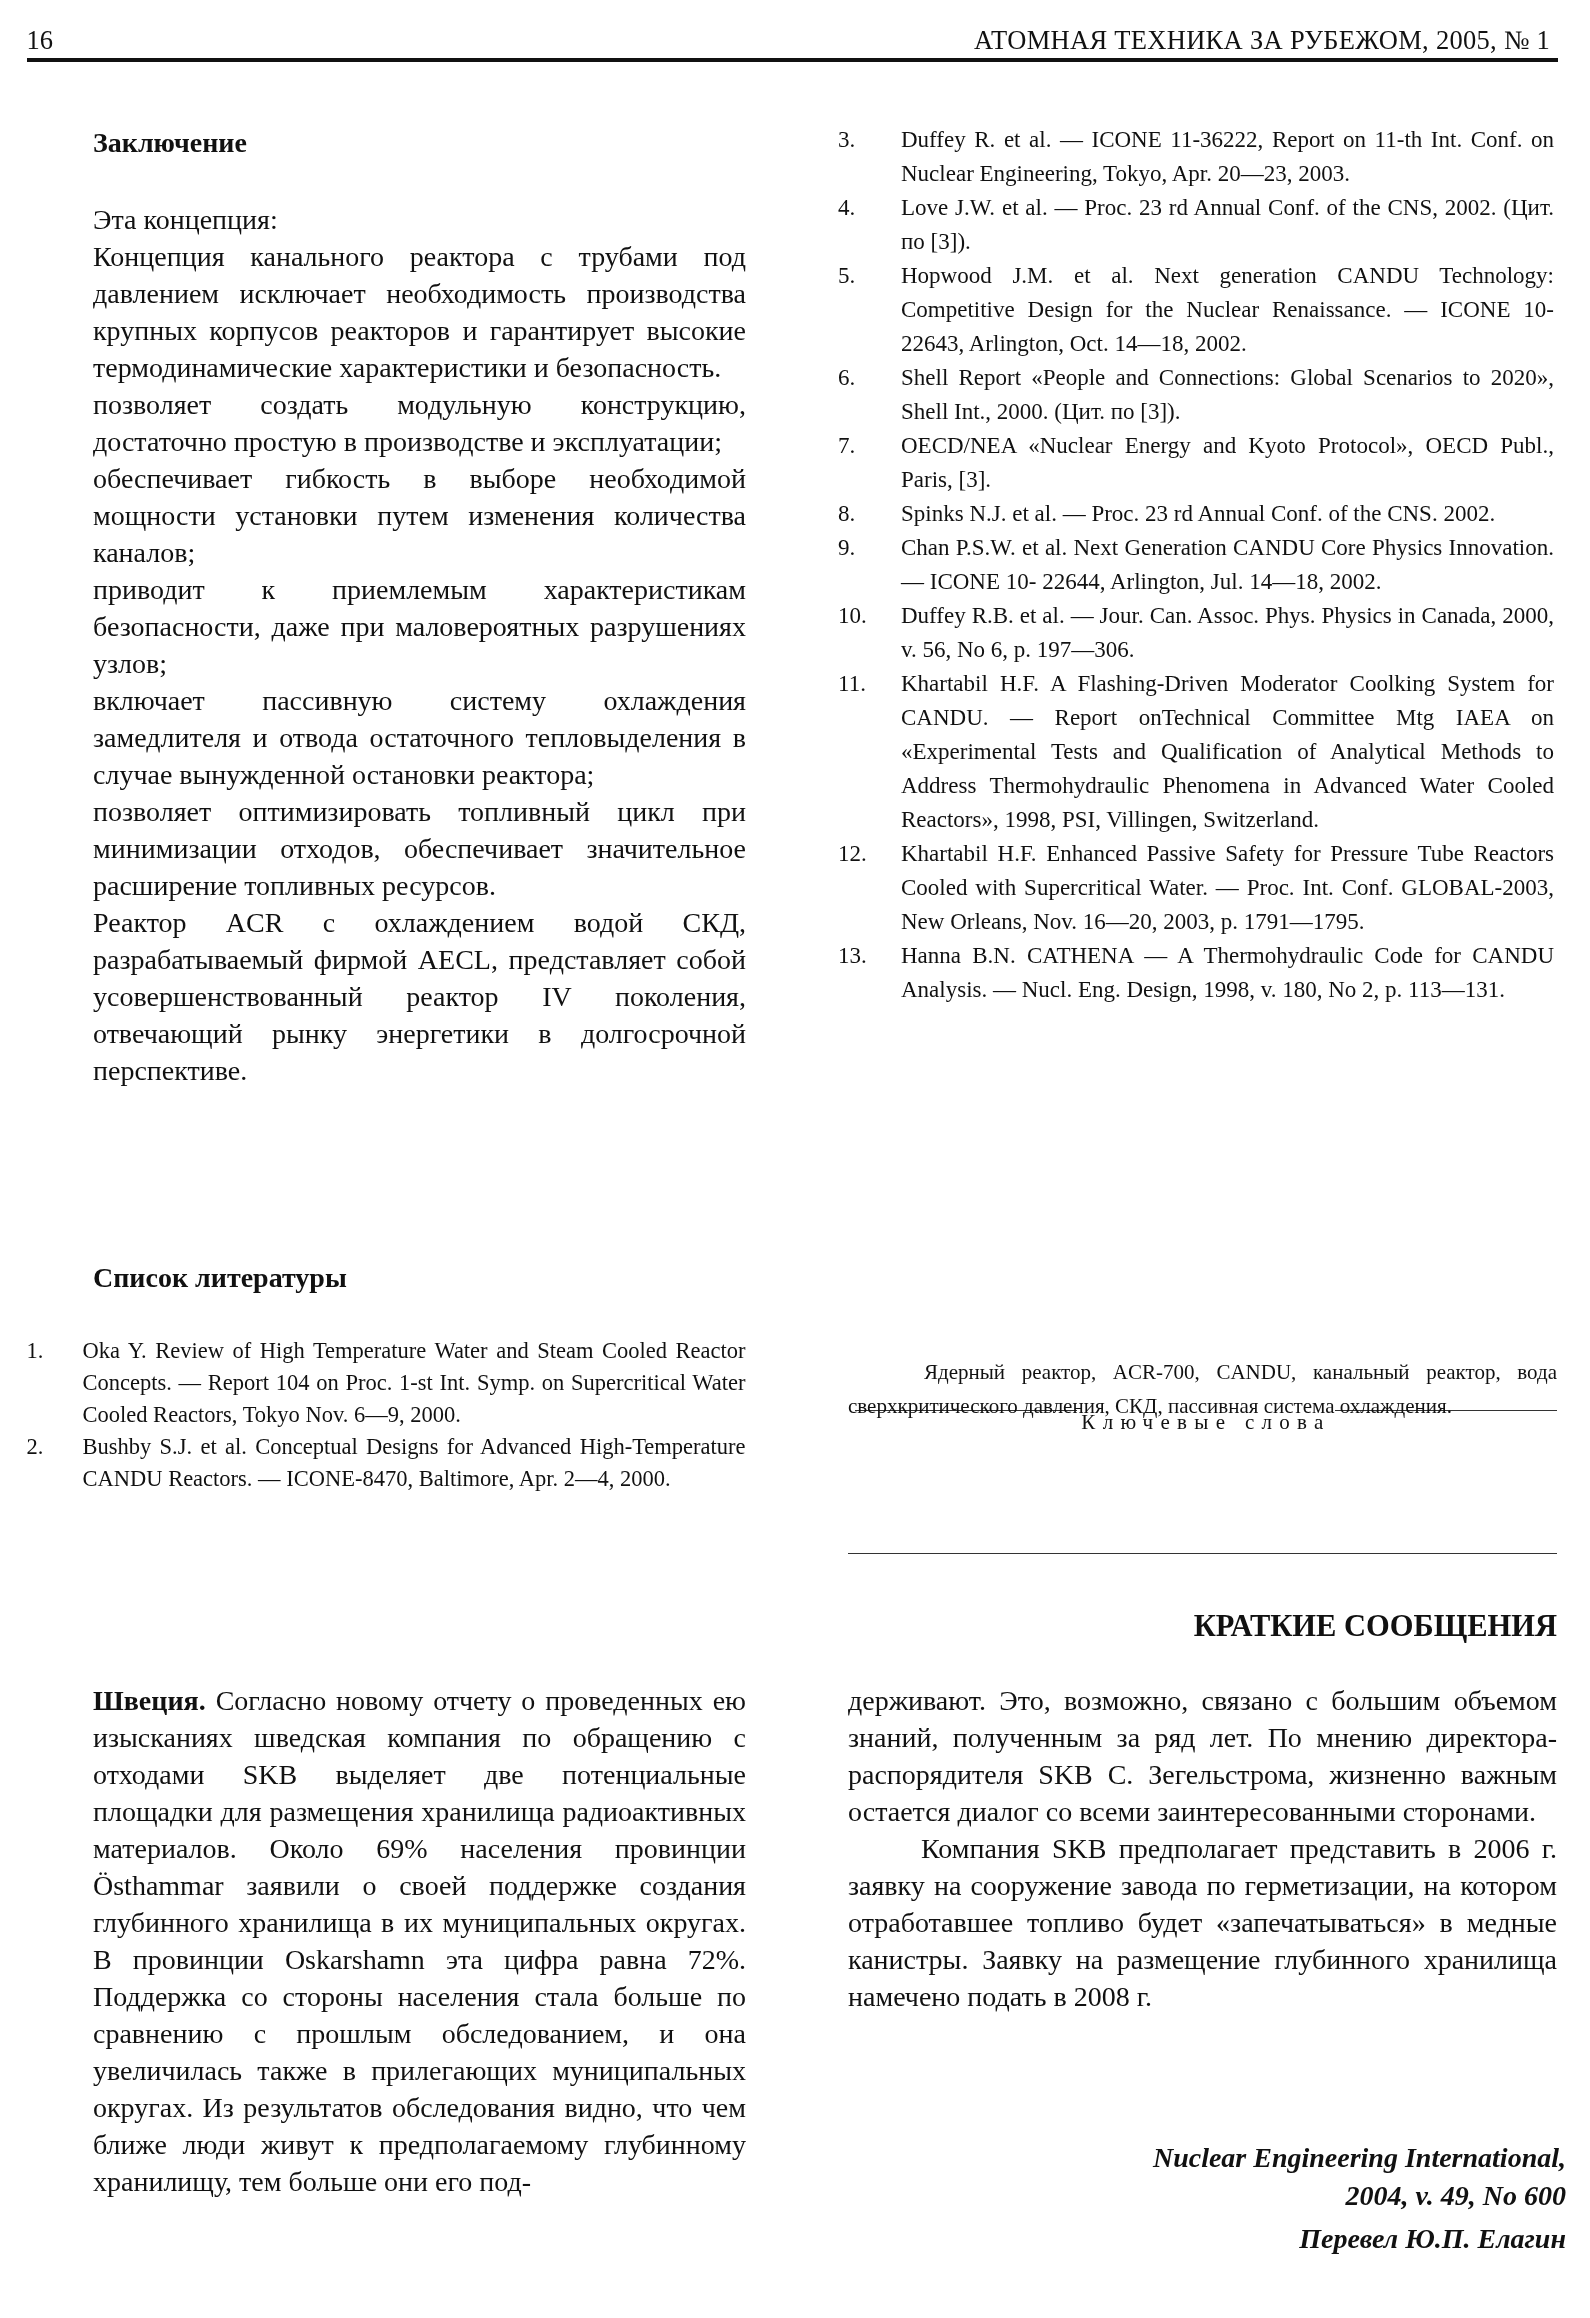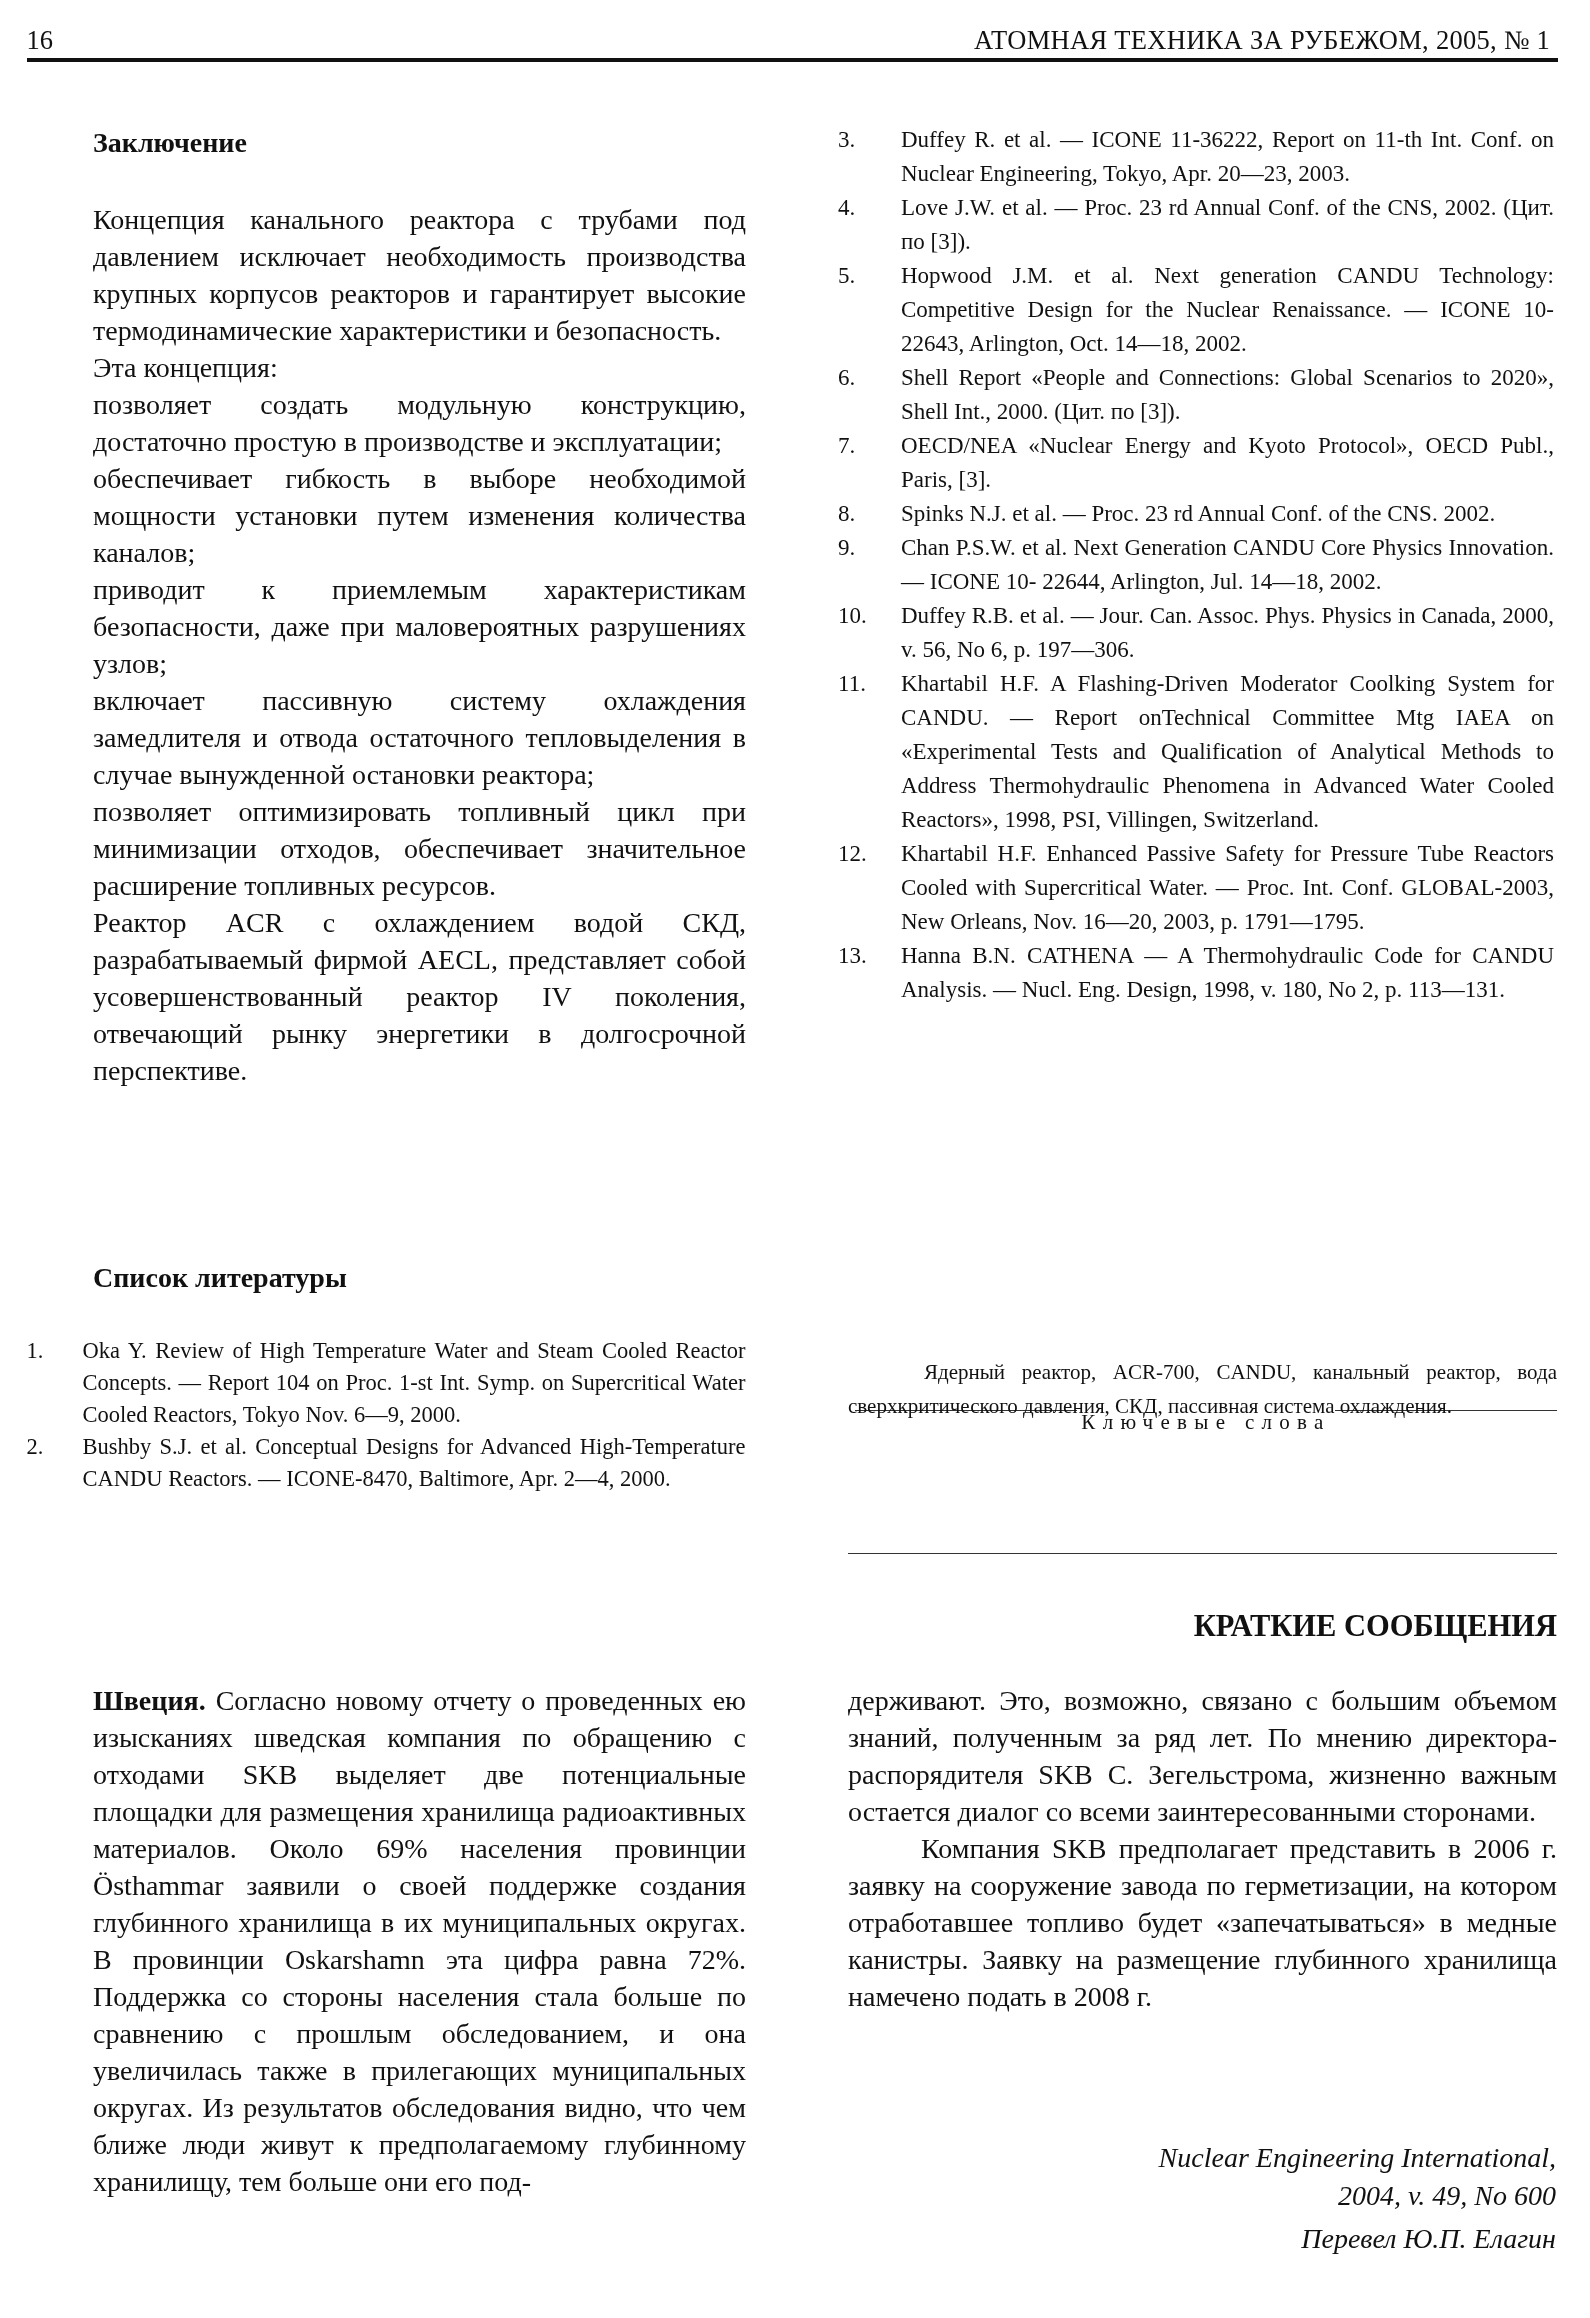--- a/index.html
+++ b/index.html
@@ -44,22 +44,22 @@
 </head>
 <body>
 
 <div class="abs" id="page-num">16</div>
 <div class="abs" id="journal-title">АТОМНАЯ ТЕХНИКА ЗА РУБЕЖОМ, 2005, № 1</div>
 <div class="abs" id="header-rule"></div>
 
 <div class="abs heading" style="left:93px; top:127px;">Заключение</div>
 
 <div class="abs col-left body-text" style="top:201px;">
+  <p><span>Эта концепция:</span></p>
   <p style="text-indent:0;"><span style="display:inline-block;width:0;"></span><span>Концепция канального реактора с трубами под давлением исключает необходимость производства крупных корпусов реакторов и гарантирует высокие термодинамические характеристики и безопасность.</span></p>
-  <p><span>Эта концепция:</span></p>
   <p><span>позволяет создать модульную конструкцию, достаточно простую в производстве и эксплуатации;</span></p>
   <p><span>обеспечивает гибкость в выборе необходимой мощности установки путем изменения количества каналов;</span></p>
   <p><span>приводит к приемлемым характеристикам безопасности, даже при маловероятных разрушениях узлов;</span></p>
   <p><span>включает пассивную систему охлаждения замедлителя и отвода остаточного тепловыделения в случае вынужденной остановки реактора;</span></p>
   <p><span>позволяет оптимизировать топливный цикл при минимизации отходов, обеспечивает значительное расширение топливных ресурсов.</span></p>
   <p><span>Реактор ACR с охлаждением водой СКД, разрабатываемый фирмой AECL, представляет собой усовершенствованный реактор IV поколения, отвечающий рынку энергетики в долгосрочной перспективе.</span></p>
 </div>
 
 <div class="abs heading" style="left:93px; top:1262px;">Список литературы</div>
 
@@ -133,18 +133,18 @@
 
 <div class="abs col-left news" style="left:93px; width:653px; top:1682px;">
   <span style="display:inline-block;width:0;"></span><b>Швеция.</b> <span>Согласно новому отчету о проведенных ею изысканиях шведская компания по обращению с отходами SKB выделяет две потенциальные площадки для размещения хранилища радиоактивных материалов. Около 69% населения провинции Östhammar заявили о своей поддержке создания глубинного хранилища в их муниципальных округах. В провинции Oskarshamn эта цифра равна 72%. Поддержка со стороны населения стала больше по сравнению с прошлым обследованием, и она увеличилась также в прилегающих муниципальных округах. Из результатов обследования видно, что чем ближе люди живут к предполагаемому глубинному хранилищу, тем больше они его под-</span>
 </div>
 
 <div class="abs news" style="left:848px; width:709px; top:1682px;">
   <div style="text-align-last:left;">держивают. Это, возможно, связано с большим объемом знаний, полученным за ряд лет. По мнению директора-распорядителя SKB С. Зегельстрома, жизненно важным остается диалог со всеми заинтересованными сторонами.</div>
   <div style="text-indent:73px;">Компания SKB предполагает представить в 2006 г. заявку на сооружение завода по герметизации, на котором отработавшее топливо будет «запечатываться» в медные канистры. Заявку на размещение глубинного хранилища намечено подать в 2008 г.</div>
 </div>
 
-<div class="abs signature" style="right:34px; top:2139px; width:596px;">
+<div class="abs signature" style="right:24px; top:2139px; width:596px;font-weight:bold;">
   <div>Nuclear Engineering International,</div>
   <div>2004, v. 49, No 600</div>
   <div style="margin-top:5.3px;">Перевел Ю.П. Елагин</div>
 </div>
 
 
 </body></html>

